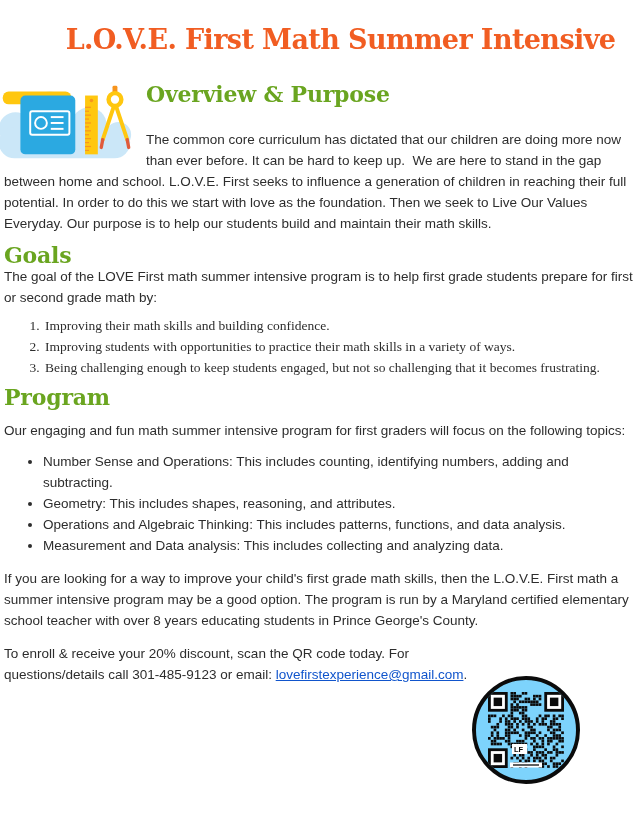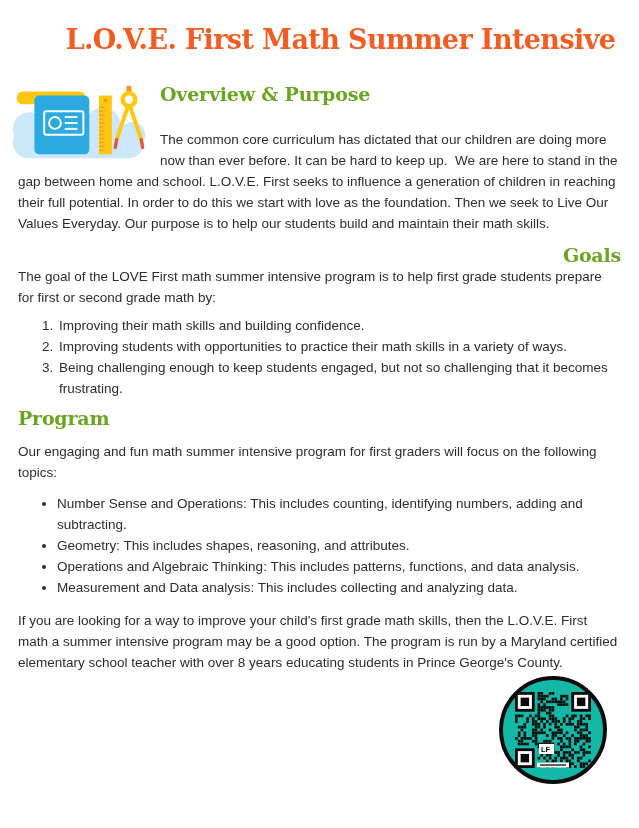--- a/index.html
+++ b/index.html
@@ -1,59 +1,59 @@
 <!DOCTYPE html>
 <html style="--title: #f15d22; --heading: #6aa520; --body: #2d2d2d; --link: #1155cc; --cloud: #cbe7f8; --book_blue: #2ba9e1; --yellow: #ffc70f; --orange: #f7941d; --tip_red: #e05a3a;"><head>
 <meta charset="utf-8">
 <style>
   html,body{margin:0;padding:0;background:#fff;}
   .page{
     position:relative;width:639px;height:826px;background:#fff;
     font-family:"Liberation Sans",sans-serif;font-size:13.5px;line-height:21px;
-    color:var(--body,#2d2d2d);padding:0 18px;box-sizing:border-box;overflow:hidden;
+    color:var(--body,#2d2d2d);padding:0 4px;box-sizing:border-box;overflow:hidden;
   }
   h1.doc-title{
     font-family:"DejaVu Serif",serif;font-weight:bold;font-size:27px;line-height:34px;
     color:var(--title,#f15d22);text-align:center;margin:0;padding:23px 0 0 42px;
     letter-spacing:-0.6px;white-space:nowrap;
   }
   h2.sec-heading{
-    font-family:"DejaVu Serif",serif;font-weight:bold;font-size:19px;line-height:22px;
+    font-family:"DejaVu Serif",serif;font-weight:bold;font-size:22px;line-height:22px;
     color:var(--heading,#6aa520);margin:0;letter-spacing:-0.2px;
   }
   section p{margin:0;}
   .overview{margin-top:26px;}
   .illustration{float:left;width:147px;height:78px;margin:0 8px 4px -13px;}
   .overview p{margin-top:24px;}
-  .sec-goals h2{margin-top:10px;clear:both;text-align:right;}
+  .sec-goals h2{margin-top:10px;clear:both;}
   .sec-goals p{}
   ol.num-list{margin:7px 0 0;padding-left:39px;}
-  ol.num-list li{padding-left:2px;}
+  ol.num-list li{padding-left:2px;font-family:Liberation Serif, serif;}
   .sec-program h2{margin-top:8px;}
   .sec-program p{margin-top:12px;}
   ul.bullet-list{margin:10px 0 0;padding-left:39px;}
   ul.bullet-list li{padding-left:0;}
   .sec-foryou h2{margin-top:10px;}
   .sec-foryou p{margin-top:12px;}
   .sec-signup h2{margin-top:10px;}
   .sec-signup p{margin-top:12px;max-width:468px;}
   a.email-link{color:var(--link,#1155cc);text-decoration:underline;cursor:pointer;}
   
   .cloud{fill:var(--cloud,#cbe7f8);}
   .book{fill:var(--book_blue,#2ba9e1);}
   .flap{fill:var(--yellow,#ffc70f);}
   .ruler{fill:var(--yellow,#ffc70f);}
   .tick{stroke:var(--orange,#f7941d);stroke-width:1.2;}
   .leg{stroke:var(--yellow,#ffc70f);stroke-width:4;stroke-linecap:round;fill:none;}
   .tip{stroke:var(--tip_red,#e05a3a);stroke-width:3.4;stroke-linecap:round;}
   .card-line{stroke:#fff;stroke-width:2;fill:none;}
   
   .qr{
-    position:absolute;left:499px;top:676px;width:100px;height:100px;
-    border:4px solid #0b0b0b;border-radius:50%;overflow:hidden;background:#14b8a6;
+    position:absolute;left:472px;top:676px;width:100px;height:100px;
+    border:4px solid #0b0b0b;border-radius:50%;overflow:hidden;background:#7dd3fc;
     display:flex;align-items:center;justify-content:center;
   }
 </style>
 </head>
 <body>
 
 <div class="page">
 
   <h1 class="doc-title">L.O.V.E. First Math Summer Intensive</h1>
 
@@ -125,20 +125,21 @@
         <li>Operations and Algebraic Thinking: This includes patterns, functions, and data analysis.</li>
         <li>Measurement and Data analysis: This includes collecting and analyzing data.</li>
       </ul>
   </section>
 
   <section class="sec-foryou">
     <p>If you are looking for a way to improve your child's first grade math skills, then the L.O.V.E. First math a summer intensive program may be a good option. The program is run by a Maryland certified elementary school teacher with over 8 years educating students in Prince George's County.</p>
   </section>
 
   <section class="sec-signup">
+    <p><span>To enroll &amp; receive your 20% discount, scan the QR code today. For questions/details call 301-485-9123 or email: </span><a class="email-link">lovefirstexperience@gmail.com</a><span>.</span></p>
   </section>
 
   <div class="qr">
     <svg id="qr-svg" width="84" height="84" viewBox="0 0 84 84" xmlns="http://www.w3.org/2000/svg">
         <rect x="26.51851851851852" y="4" width="2.674074074074074" height="2.674074074074074" fill="#0b0b0b"></rect>
         <rect x="29.333333333333336" y="4" width="2.674074074074074" height="2.674074074074074" fill="#0b0b0b"></rect>
         <rect x="37.77777777777778" y="4" width="2.674074074074074" height="2.674074074074074" fill="#0b0b0b"></rect>
         <rect x="40.592592592592595" y="4" width="2.674074074074074" height="2.674074074074074" fill="#0b0b0b"></rect>
         <rect x="26.51851851851852" y="6.814814814814815" width="2.674074074074074" height="2.674074074074074" fill="#0b0b0b"></rect>
         <rect x="29.333333333333336" y="6.814814814814815" width="2.674074074074074" height="2.674074074074074" fill="#0b0b0b"></rect>

